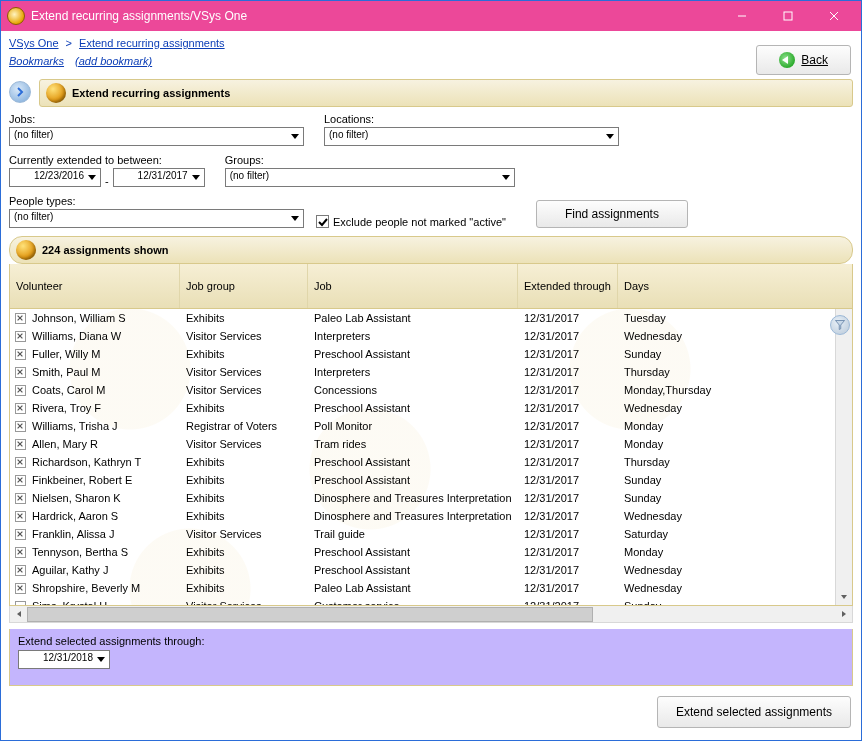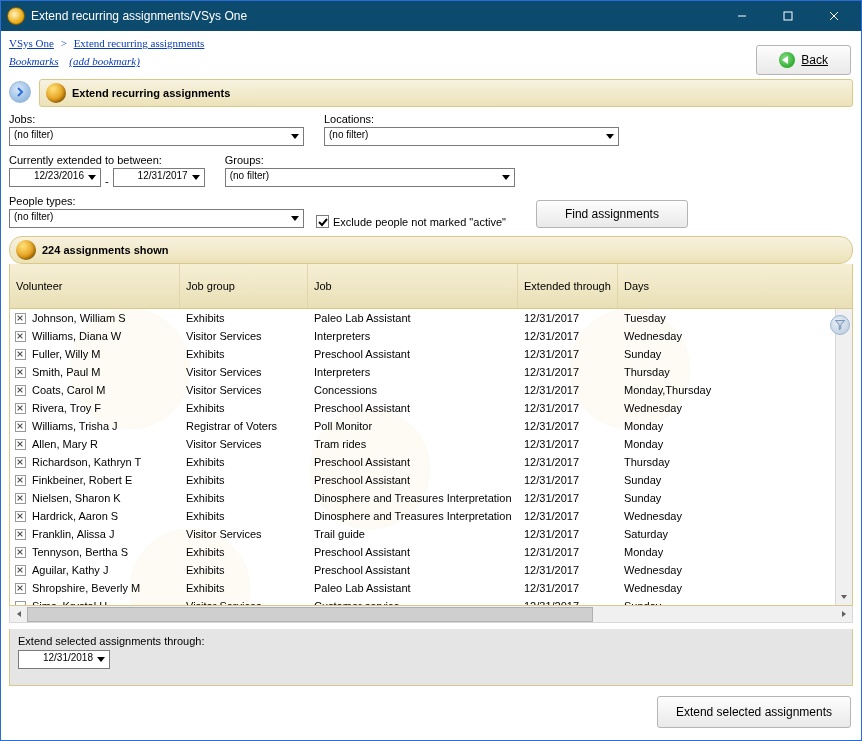--- a/index.html
+++ b/index.html
@@ -13,21 +13,21 @@
   .window {
     width: 862px;
     height: 741px;
     border: 1px solid #2b6dd8;
     background: #fff;
     display: flex;
     flex-direction: column;
   }
   .titlebar {
     height: 30px;
-    background: #0c4a6e;
+    background: #ec4899;
     color: #fff;
     display: flex;
     align-items: center;
     padding: 0 4px;
   }
   .titlebar .app-icon {
     width: 18px; height: 18px;
     margin: 0 6px 0 2px;
     background: radial-gradient(circle at 40% 40%, #fff4c0 0%, #e7a200 70%);
     border-radius: 50%;
@@ -254,21 +254,21 @@
     z-index: 5;
   }
   .funnel svg { width: 12px; height: 12px; }
   .ext-options {
     margin-top: 6px;
   }
   .ext-body {
     border: 1px solid #d8c98b;
     border-top: none;
     padding: 6px 8px 16px 8px;
-    background: #e5e5e5;
+    background: #c4b5fd;
   }
   .footer {
     display: flex;
     justify-content: flex-end;
     padding: 10px 2px 4px 0;
   }
   .header-flex-top {
     display: flex;
     align-items: center;
     gap: 4px;
@@ -297,21 +297,21 @@
           <svg viewBox="0 0 10 10">
             <path d="M1 1 L9 9 M9 1 L1 9"></path>
           </svg>
         </div>
     </div>
   </div>
 
   <div class="content">
 
     <div style="display:flex; align-items:flex-start; justify-content: space-between;">
-      <div style="flex:1;font-family:Liberation Serif, serif;">
+      <div style="flex:1;">
         <div class="breadcrumb">
           <a>VSys One</a>
           <span class="sep">&gt;</span>
           <a>Extend recurring assignments</a>
         </div>
         <div class="bookmarks">
           <a>Bookmarks</a>
           <span class="sp"></span>
           <a>(add bookmark)</a>
         </div>

